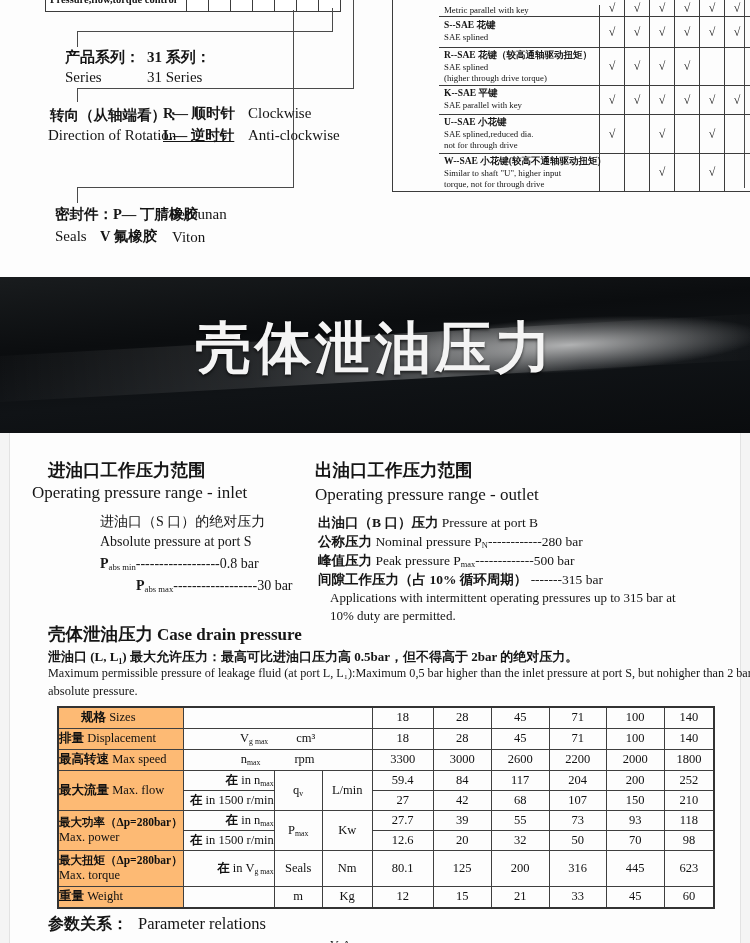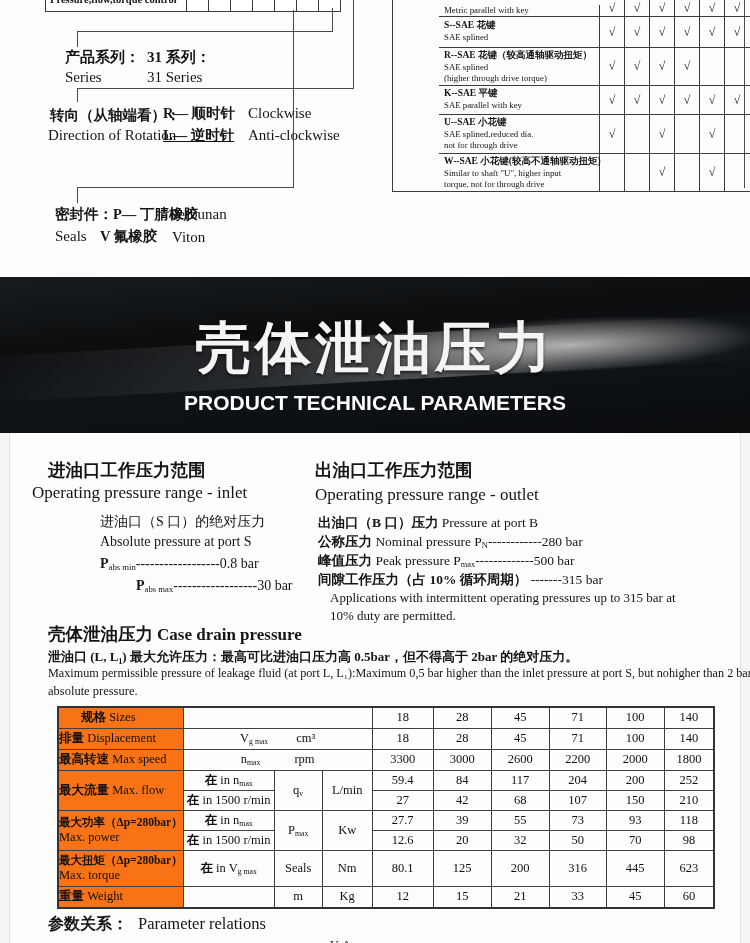--- a/index.html
+++ b/index.html
@@ -44,23 +44,23 @@
   .h-zh{font:bold 17.5px "Liberation Serif",serif;white-space:nowrap;}
   .h-en{font:17px "Liberation Serif",serif;white-space:nowrap;}
   .t14{font:14px "Liberation Serif",serif;white-space:nowrap;}
   .t13{font:13.5px "Liberation Serif",serif;white-space:nowrap;}
   sub{font-size:62%;vertical-align:-2px;line-height:0;}
   
   table.spec{position:absolute;left:57px;top:706px;border-collapse:collapse;table-layout:fixed;
       font:12.5px "Liberation Serif",serif;color:#111;}
   table.spec td{border:1px solid #3f3f3f;padding:0;white-space:nowrap;overflow:hidden;}
   table.spec{border:2px solid #333;}
-  td.lbl{background:#f97316;padding-left:8px;text-align:left;}
+  td.lbl{background:#fdba74;padding-left:8px;text-align:left;}
   td.lbl .en{font-weight:normal;}
-  td.cond{padding-left:6px;text-align:center;}
+  td.cond{padding-left:6px;text-align:right;}
   td.ctr,td.val{text-align:center;}
   .fragment{position:absolute;left:330px;top:938px;width:120px;height:5px;overflow:hidden;
       font:12px "Liberation Serif",serif;}
 </style>
 </head>
 <body>
 
 <div class="abs" style="left:0;top:0;width:750px;height:277px;background:#fdfdfd;">
 
   <div class="code-table abs" style="left:45px;top:-12px;height:22px;">
@@ -178,21 +178,20 @@
       <div class="ck">√</div>
       <div class="ck"></div>
     </div>
   </div>
 </div>
 
 <div class="banner">
   <div class="streak"></div>
   <div class="flare"></div>
   <div class="banner-title">壳体泄油压力</div>
-  <div class="banner-sub">PRODUCT TECHNICAL PARAMETERS</div>
 </div>
 
 <div class="gutter" style="left:0;border-right:1px solid #e2e2e2;"></div>
 <div class="gutter" style="right:0;border-left:1px solid #e2e2e2;"></div>
 
 <div class="abs h-zh" style="left:48px;top:458px;">进油口工作压力范围</div>
 <div class="abs h-en" style="left:32px;top:483px;">Operating pressure range - inlet</div>
 <div class="abs t14 zh" style="left:100px;top:513px;">进油口（S 口）的绝对压力</div>
 <div class="abs t14" style="left:100px;top:534px;">Absolute pressure at port S</div>
 <div class="abs t14" style="left:100px;top:556px;">

